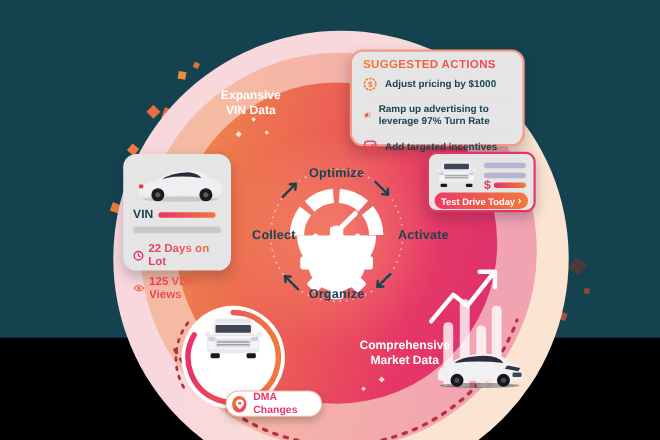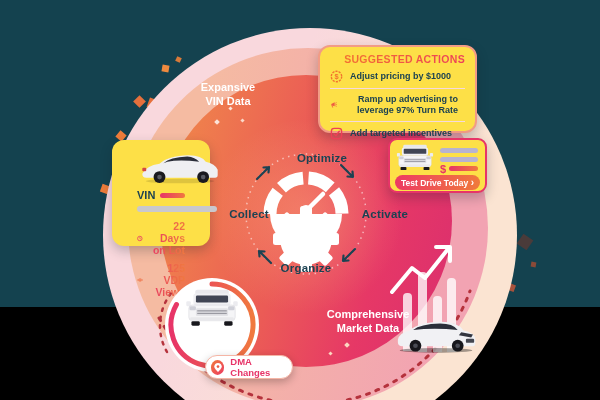--- a/index.html
+++ b/index.html
@@ -9,22 +9,22 @@
   .circle { position:absolute; border-radius:50%; }
   .ring-outer { left:103px; top:28px; width:414px; height:414px;
     background:linear-gradient(115deg,#F9D8DD 35%,#FBE4D2 75%); }
   .ring-mid { left:128px; top:48px; width:360px; height:360px;
     background:linear-gradient(100deg,#F5BBA2 20%,#F2A3B2 85%); }
   .disc { left:160px; top:75px; width:292px; height:292px;
     background:linear-gradient(105deg,#F0884A 5%,#EB5B56 45%,#E63866 72%,#DA2E6F 100%); }
   .disc-glow { left:205px; top:120px; width:200px; height:200px;
     background:radial-gradient(circle at 50% 48%, rgba(255,180,130,.4), rgba(255,180,130,0) 68%); }
   .sq { position:absolute; }
-  .card { position:absolute; background:#fde047; border-radius:12px;
-    box-shadow:0 5px 12px rgba(20,30,40,.25);text-align:right; }
+  .card { position:absolute; background:#e5e5e5; border-radius:12px;
+    box-shadow:0 5px 12px rgba(20,30,40,.25); }
   .navy { color:#1C4252; }
   .grad-text { background:linear-gradient(90deg,#E73468,#F0793F);
     -webkit-background-clip:text; background-clip:text;
     color:transparent; -webkit-text-fill-color:transparent; }
   .grad-text-oj { background:linear-gradient(90deg,#F4752C,#ED3F5B);
     -webkit-background-clip:text; background-clip:text;
     color:transparent; -webkit-text-fill-color:transparent; }
   .abs { position:absolute; }
   .ctr { text-align:center; }
   .cycle-label { position:absolute; width:100px; text-align:center;
@@ -183,26 +183,26 @@
       <circle r="9" fill="#E85D56"></circle>
     </g>
 
     <g transform="translate(80,80)">
       <path d="M-36,0 A36,36 0 0,0 36,0 Z" fill="#fff"></path>
       <path d="M-36,0 A36,36 0 0,1 36,0" fill="none" stroke="#fff" stroke-width="13" stroke-dasharray="24 5.5"></path>
       <circle cx="0" cy="-3" r="6" fill="#fff"></circle>
       <line x1="0" y1="-3" x2="17" y2="-20" stroke="#fff" stroke-width="4.5" stroke-linecap="round"></line>
     </g>
   </svg>
-  <div class="cycle-label" style="left:272px;top:152px">Optimize</div>
+  <div class="cycle-label" style="left:256px;top:152px">Optimize</div>
   <div class="cycle-label" style="left:335px;top:208px">Activate</div>
   <div class="cycle-label" style="left:199px;top:208px">Collect</div>
   <div class="cycle-label" style="left:256px;top:262px">Organize</div>
 
-  <div class="card" style="left:112px;top:140px;width:98px;height:106px;padding:6px 25px">
+  <div class="card" style="left:112px;top:140px;width:98px;height:106px;padding:6px 9px">
     <svg style="display:block;margin:0 auto" width="86" height="41" viewBox="0 0 130 62">
         <use href="#sedan"></use>
       </svg>
     <div style="display:flex;align-items:center;gap:5px;margin-top:2px">
       <span class="navy" style="font-size:11px;font-weight:bold">VIN</span>
       <span class="bar" style="width:52px;height:5px;background:linear-gradient(90deg,#E73468,#F0793F)"></span>
     </div>
     <div class="bar" style="width:80px;height:6px;background:#C9C8CE;margin-top:5px"></div>
     <div class="stat-row" style="margin-top:8px">
       <svg width="11" height="11" viewBox="0 0 12 12">

